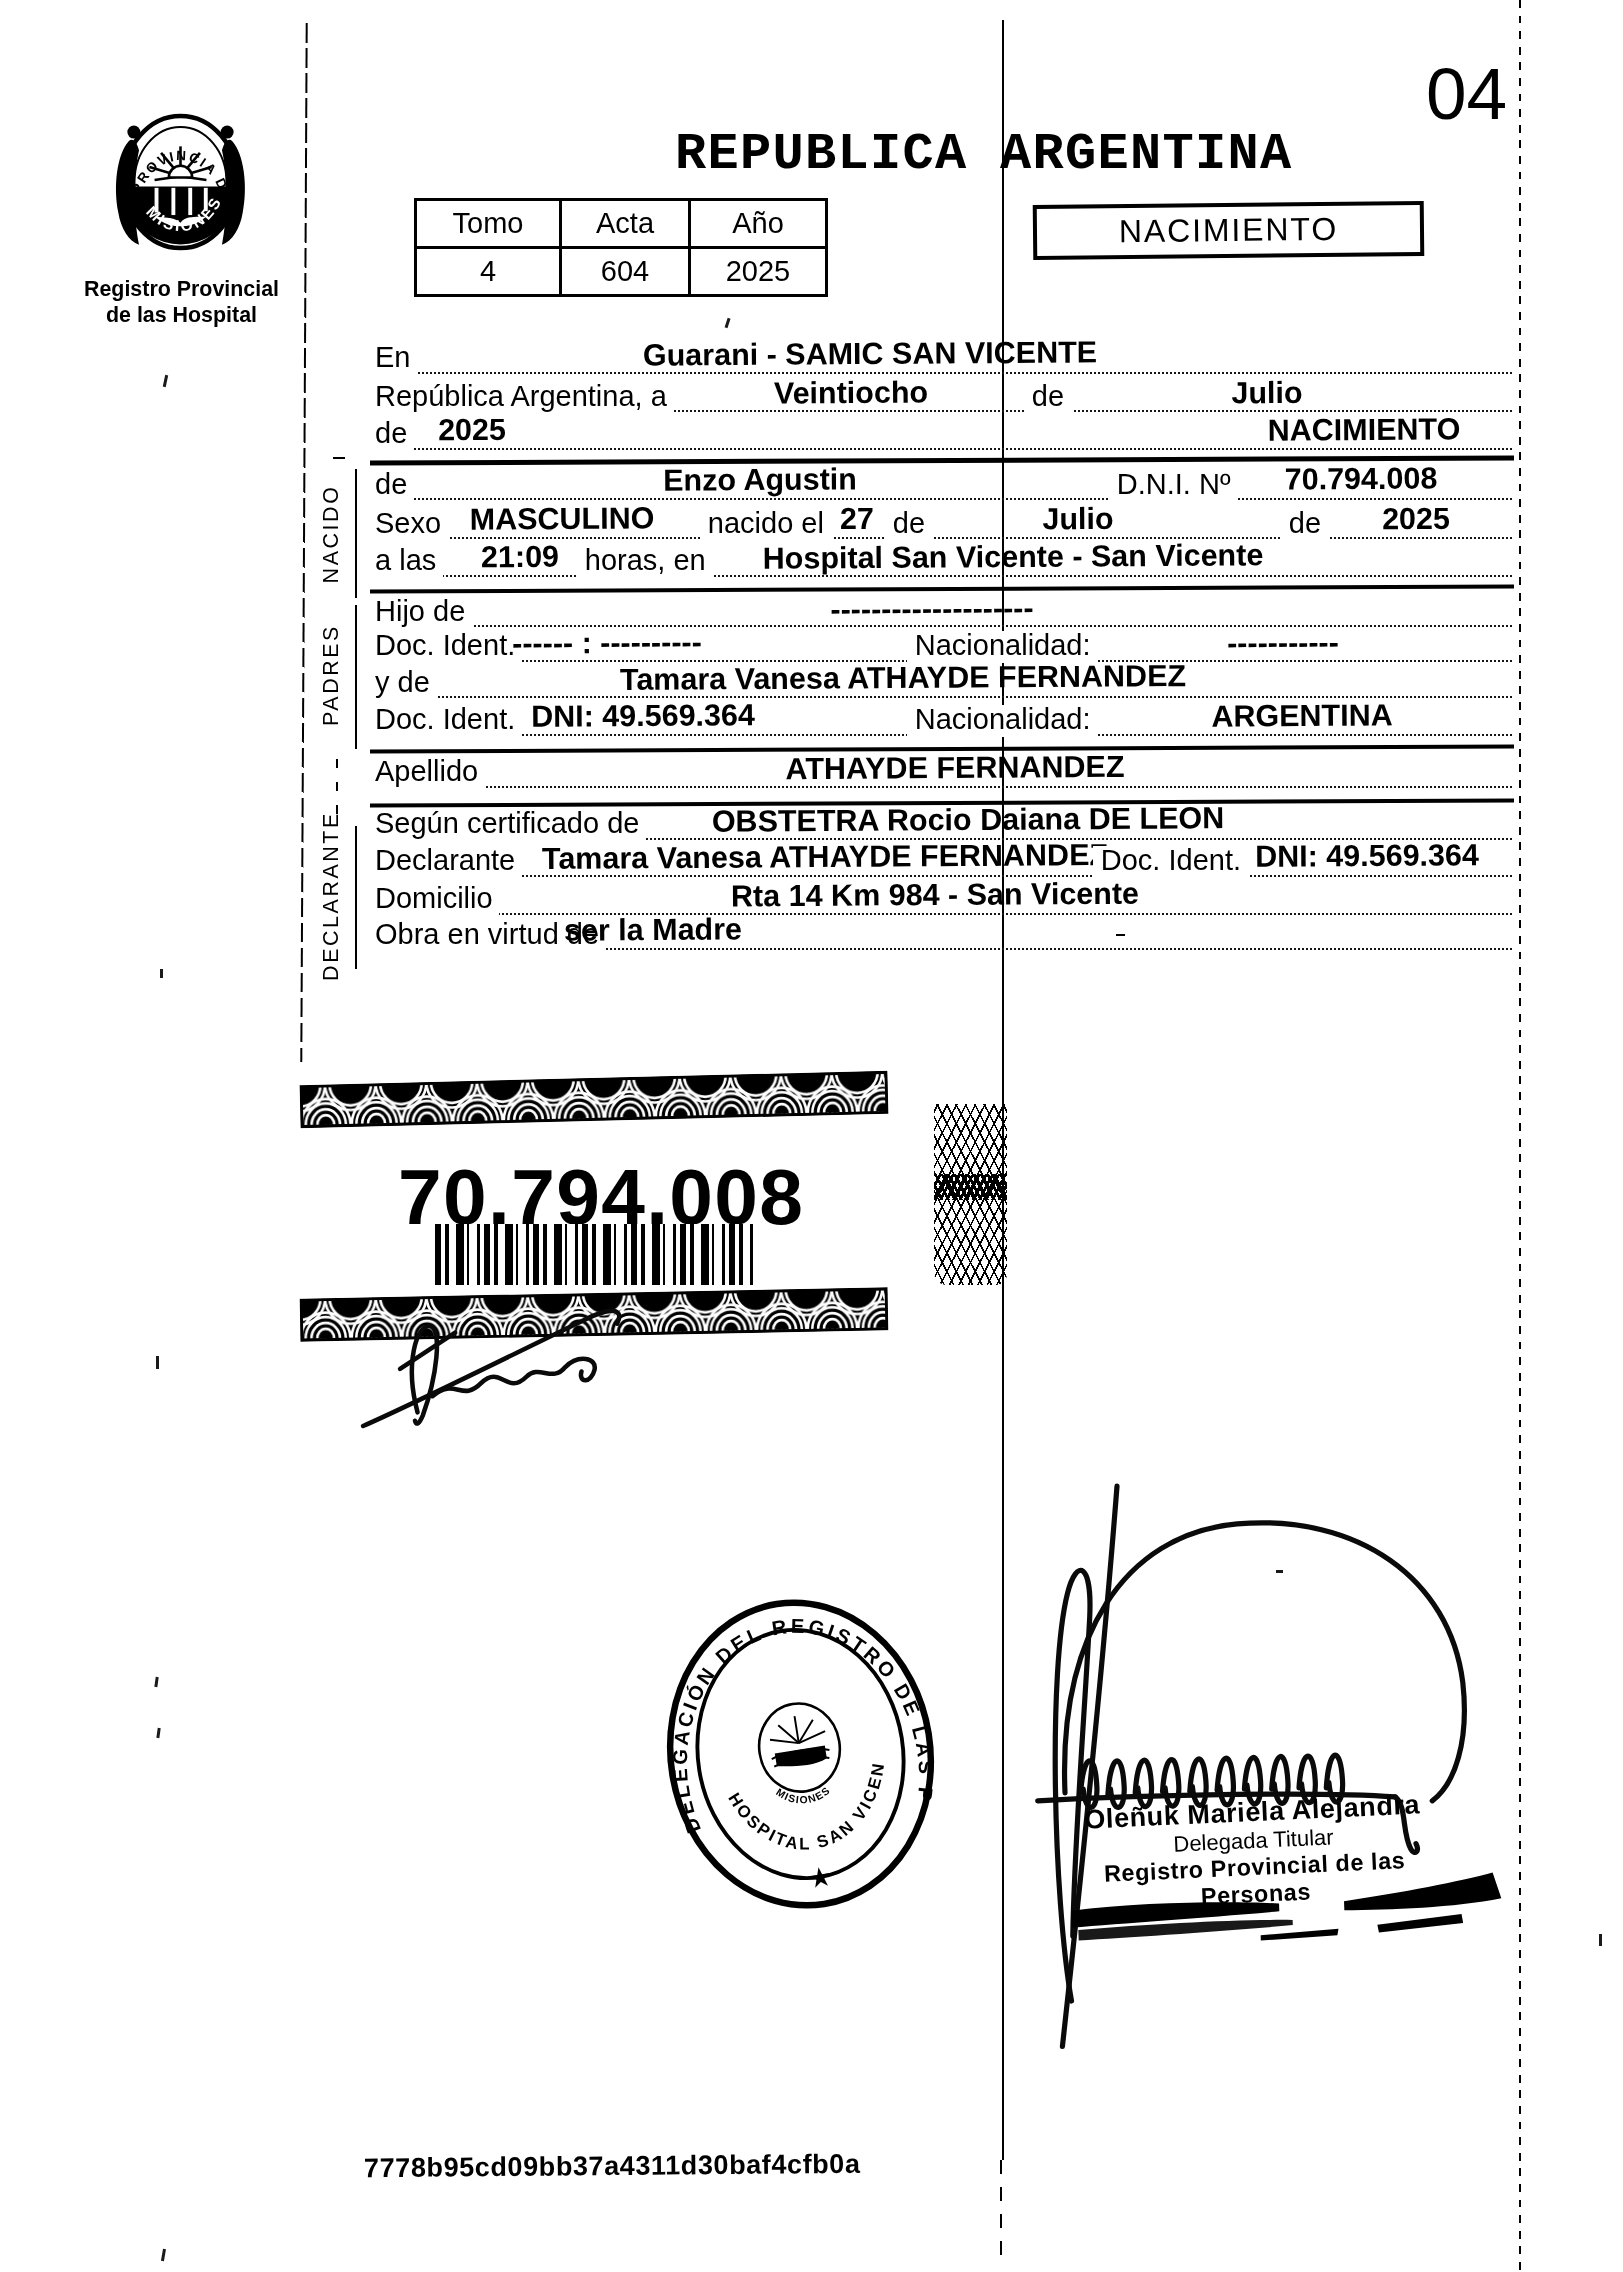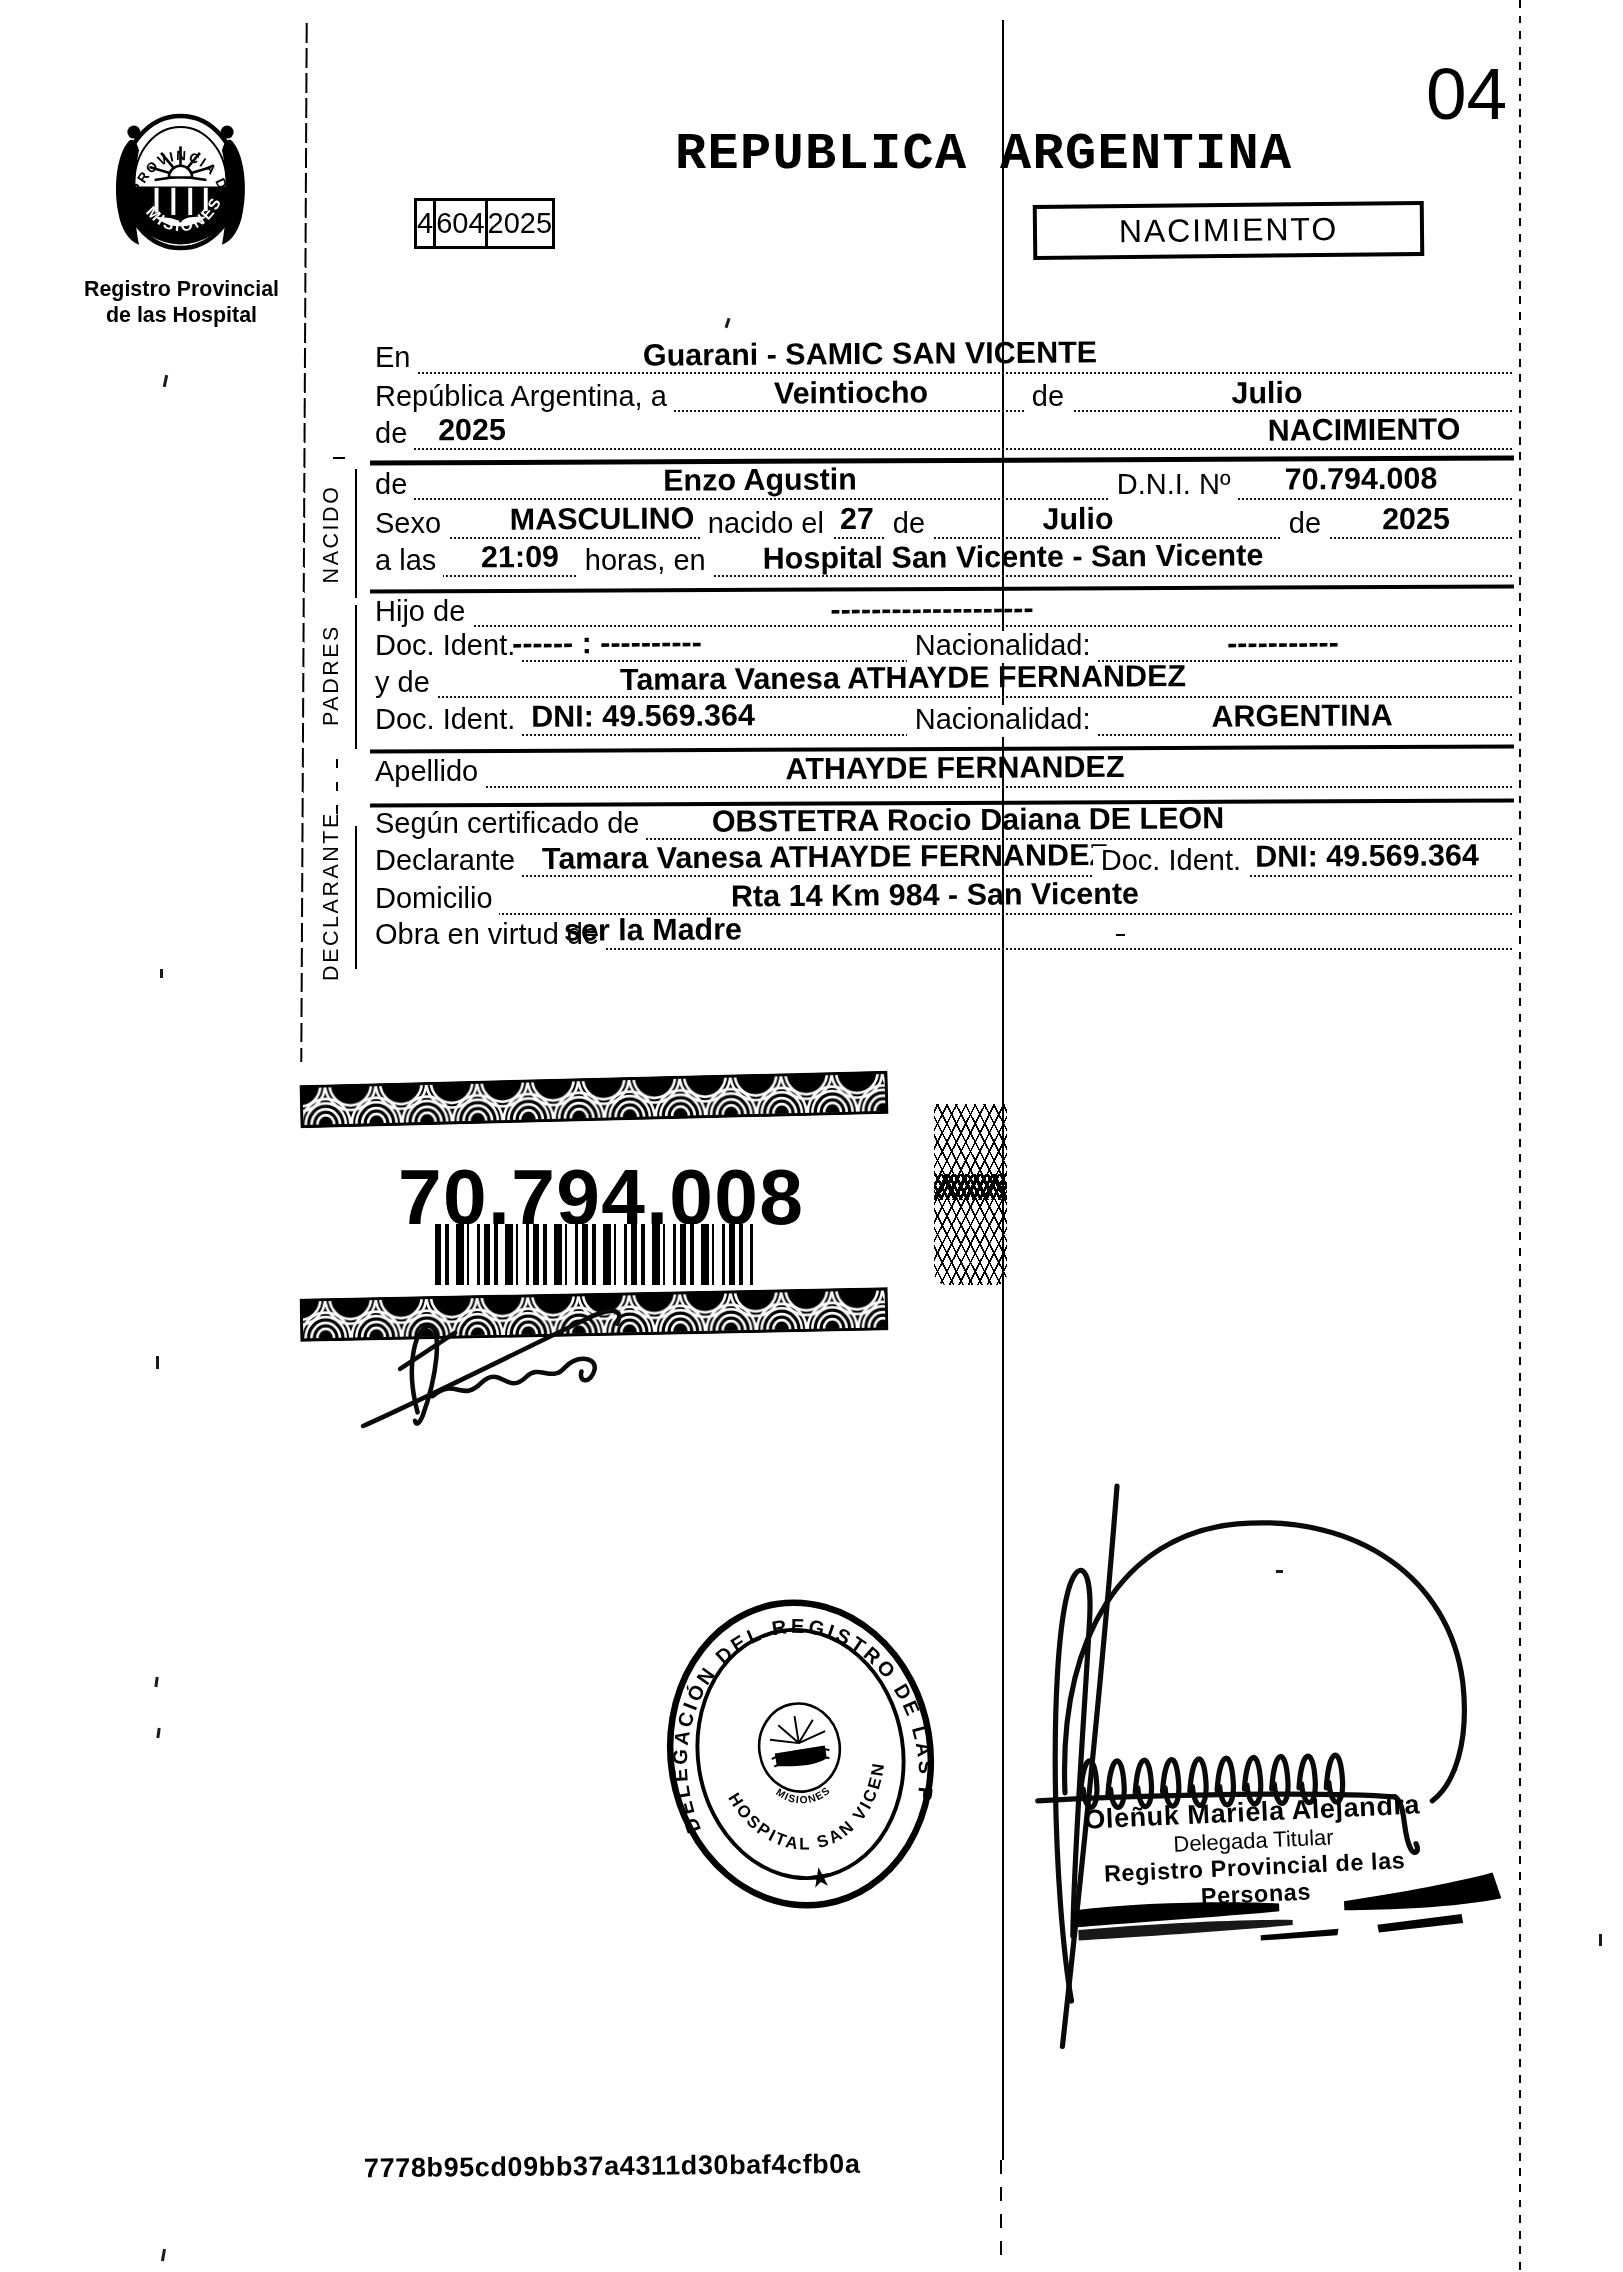--- a/index.html
+++ b/index.html
@@ -104,20 +104,25 @@
   </svg>
   <div class="caption" style="left:84px;top:260px;width:195px;margin-top:16px;">
     <div>Registro Provincial</div>
     <div>de las Hospital</div>
   </div>
 
   <div class="title" style="left:675px;top:125px;">REPUBLICA ARGENTINA</div>
 
   <table class="rec" style="left:414px;top:198px;">
     <tbody>
+        <tr>
+      <td style="width:142px;height:45px;">Tomo</td>
+      <td style="width:126px;">Acta</td>
+      <td style="width:134px;">Año</td>
+    </tr>
     <tr>
       <td style="height:45px;">4</td>
       <td>604</td>
       <td>2025</td>
     </tr>
   </tbody>
     </table>
 
   <div class="rectbox" style="left:1033px;top:203px;width:383px;height:47px;transform:rotate(-0.6deg);">
     <span>NACIMIENTO</span>
@@ -152,21 +157,21 @@
   <div class="sep" style="left:370px;top:458px;width:1144px;height:4.5px;transform:rotate(-0.25deg);"></div>
 
   <div class="dotline" style="left:375px;top:498px;width:1137px;"></div>
   <div class="flabel" style="left:375px;top:470px;">de</div>
   <div class="fvalue" style="left:760px;top:464px;">Enzo Agustin</div>
   <div class="online" style="left:1109px;top:470px;">D.N.I. Nº</div>
   <div class="fvalue" style="left:1361px;top:463px;">70.794.008</div>
 
   <div class="dotline" style="left:375px;top:537px;width:1137px;"></div>
   <div class="flabel" style="left:375px;top:509px;">Sexo</div>
-  <div class="fvalue" style="left:562px;top:503px;margin-left:40px;">MASCULINO</div>
+  <div class="fvalue" style="left:562px;top:503px;">MASCULINO</div>
   <div class="online" style="left:700px;top:509px;">nacido el</div>
   <div class="fvalue" style="left:857px;top:503px;">27</div>
   <div class="online" style="left:885px;top:509px;">de</div>
   <div class="fvalue" style="left:1078px;top:503px;">Julio</div>
   <div class="online" style="left:1281px;top:509px;">de</div>
   <div class="fvalue" style="left:1416px;top:503px;">2025</div>
 
   <div class="dotline" style="left:375px;top:575px;width:1137px;"></div>
   <div class="flabel" style="left:375px;top:546px;">a las</div>
   <div class="fvalue" style="left:520px;top:541px;">21:09</div>

